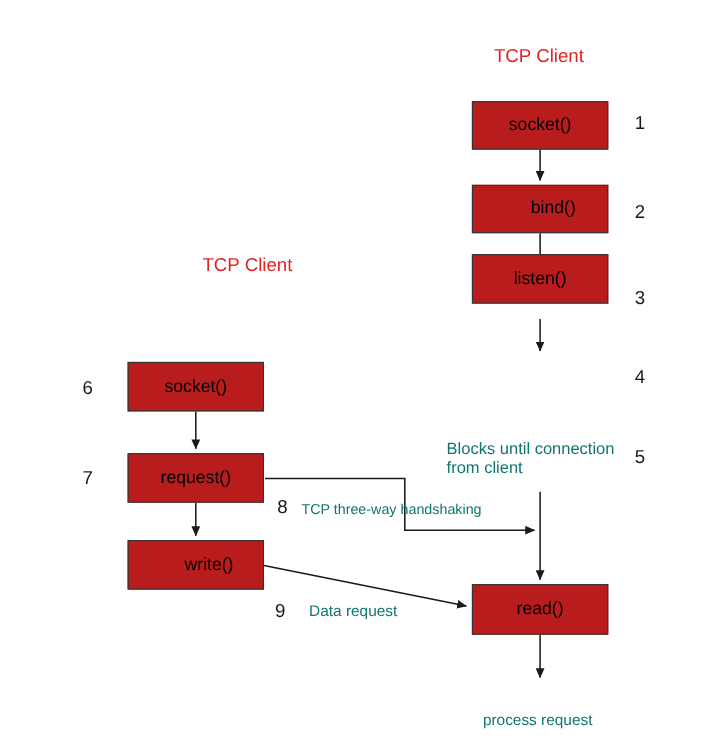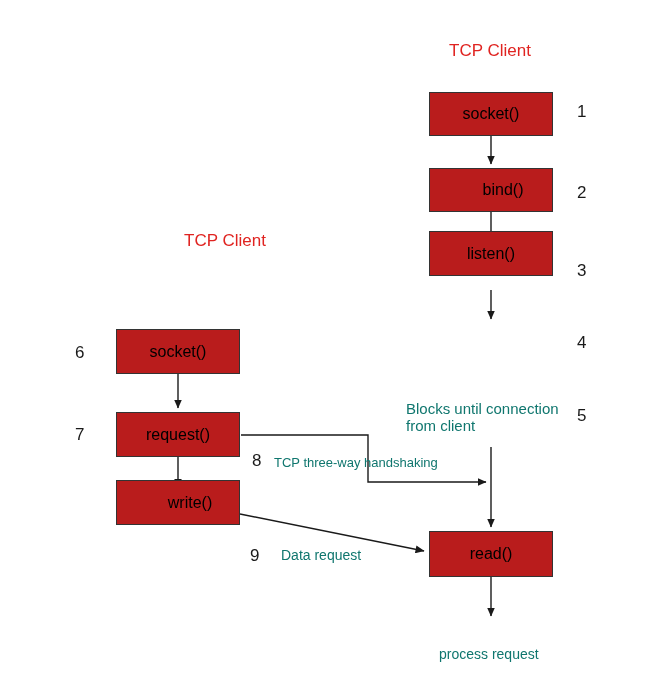--- a/index.html
+++ b/index.html
@@ -81,21 +81,21 @@
   <div class="title" style="left:449px; top:41px;">TCP Client</div>
   <div class="title" style="left:140px; top:231px;margin-left:44px;">TCP Client</div>
 
   <div class="box" style="left:429px; top:92px; height:44px;">socket()</div>
   <div class="box" style="left:429px; top:168px; height:44px;padding-left:24px;">bind()</div>
   <div class="box" style="left:429px; top:231px;">listen()</div>
   <div class="box" style="left:429px; top:531px; height:46px;">read()</div>
 
   <div class="box" style="left:116px; top:329px;">socket()</div>
   <div class="box" style="left:116px; top:412px;">request()</div>
-  <div class="box" style="left:116px; top:480px;padding-left:24px;">write()</div>
+  <div class="box" style="left:116px; top:491px;padding-left:24px;">write()</div>
 
   <div class="stepnum" style="left:577px; top:102px;">1</div>
   <div class="stepnum" style="left:577px; top:183px;">2</div>
   <div class="stepnum" style="left:577px; top:261px;">3</div>
   <div class="stepnum" style="left:577px; top:333px;">4</div>
   <div class="stepnum" style="left:577px; top:406px;">5</div>
 
   <div class="stepnum" style="left:75px; top:343px;">6</div>
   <div class="stepnum" style="left:75px; top:425px;">7</div>
   <div class="stepnum" style="left:252px; top:451px;">8</div>

